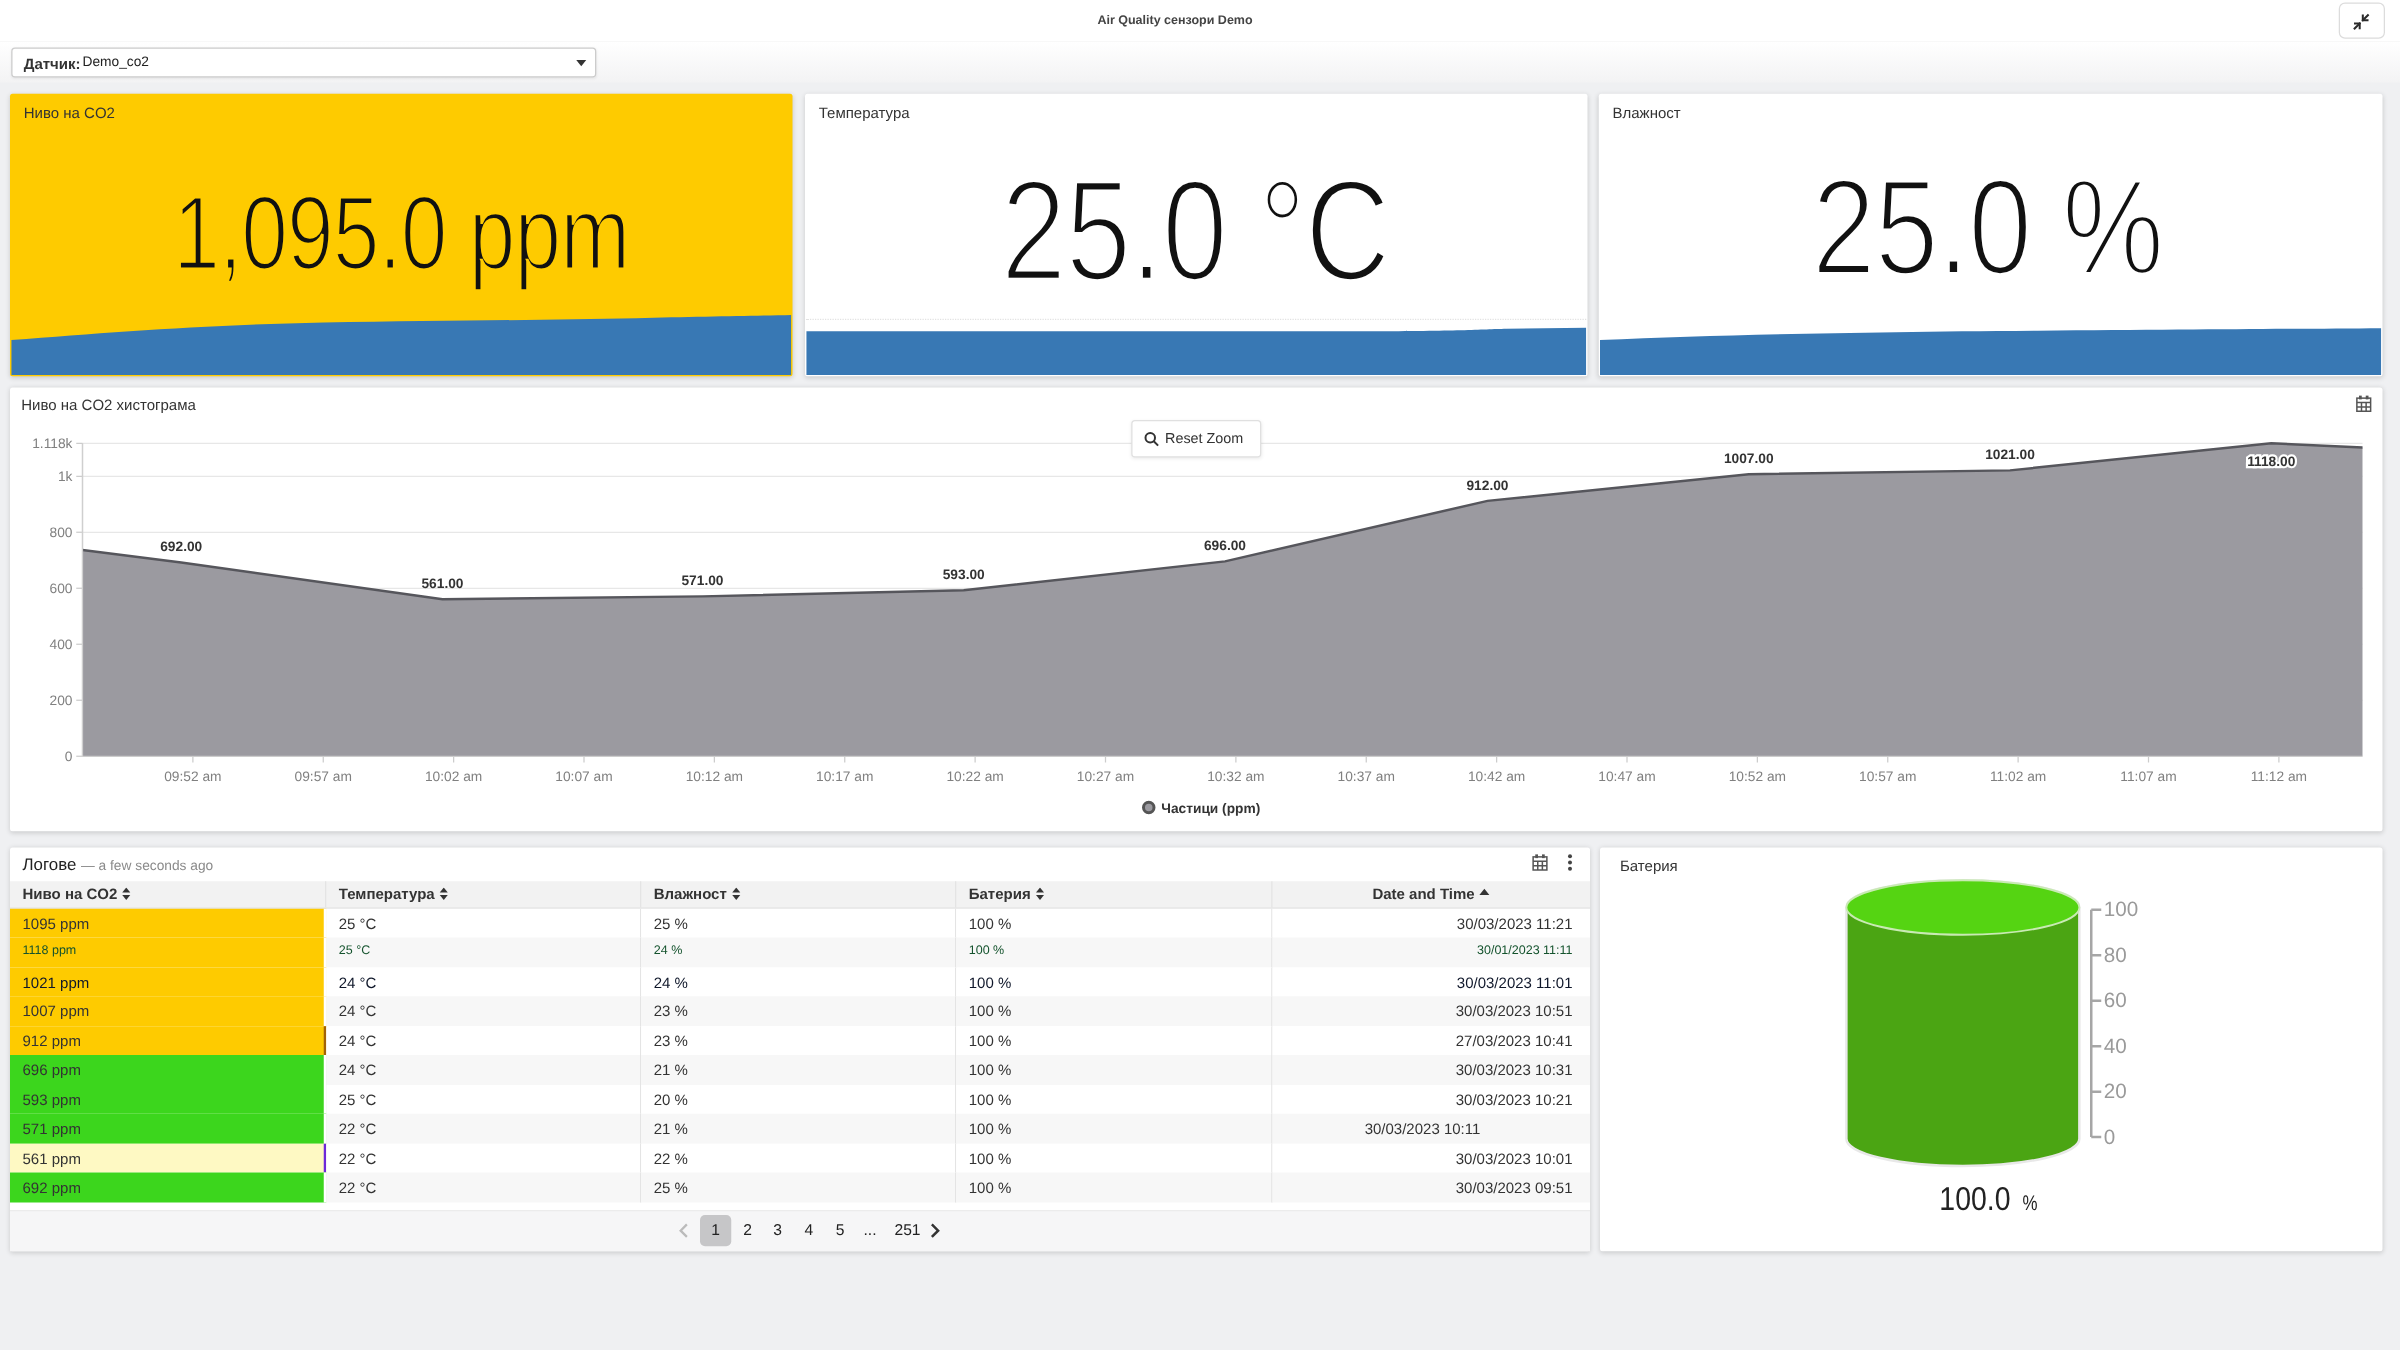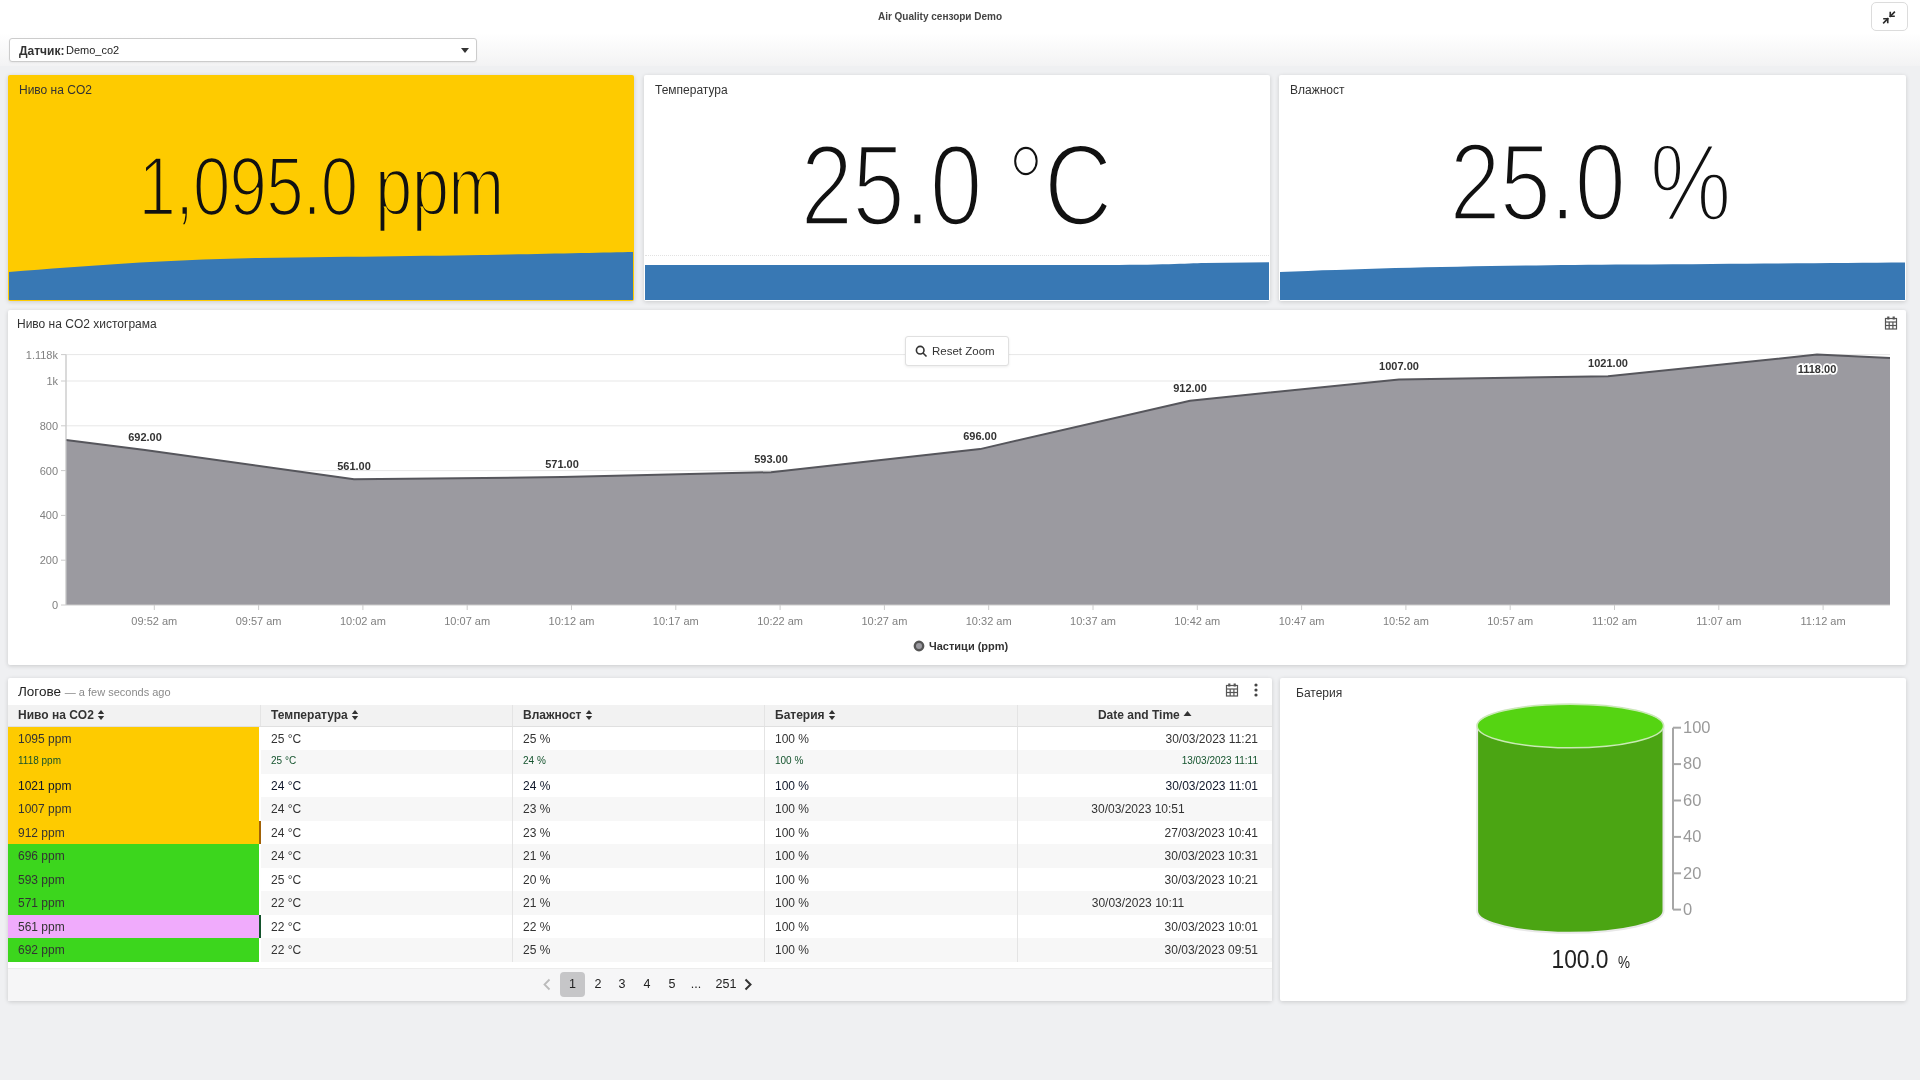--- a/index.html
+++ b/index.html
@@ -215,35 +215,35 @@
       <div style="width:252px;box-sizing:border-box;background:#ffffff;padding:5px 0 0 10px;border-right:1px solid #e4e4e4">25 °C</div>
       <div style="width:252px;box-sizing:border-box;background:#ffffff;padding:5px 0 0 10px;border-right:1px solid #e4e4e4">25 %</div>
       <div style="width:253px;box-sizing:border-box;background:#ffffff;padding:5px 0 0 10px;border-right:1px solid #e4e4e4">100 %</div>
       <div style="width:254px;box-sizing:border-box;background:#ffffff;padding:5px 14px 0 0;text-align:right">30/03/2023 11:21</div>
     </div>
     <div style="display:flex;height:23.5px;font-size:10px;color:#14532d">
       <div style="width:253px;box-sizing:border-box;background:#fecb00;padding:5px 0 0 10px;border-right:2px solid #fff">1118 ppm</div>
       <div style="width:252px;box-sizing:border-box;background:#f7f7f7;padding:5px 0 0 10px;border-right:1px solid #e4e4e4">25 °C</div>
       <div style="width:252px;box-sizing:border-box;background:#f7f7f7;padding:5px 0 0 10px;border-right:1px solid #e4e4e4">24 %</div>
       <div style="width:253px;box-sizing:border-box;background:#f7f7f7;padding:5px 0 0 10px;border-right:1px solid #e4e4e4">100 %</div>
-      <div style="width:254px;box-sizing:border-box;background:#f7f7f7;padding:5px 14px 0 0;text-align:right">13/03/2023 11:11</div>
+      <div style="width:254px;box-sizing:border-box;background:#f7f7f7;padding:5px 14px 0 0;text-align:right">30/01/2023 11:11</div>
     </div>
     <div style="display:flex;height:23.5px;font-size:12px;color:#0f172a">
       <div style="width:253px;box-sizing:border-box;background:#fecb00;padding:5px 0 0 10px;border-right:2px solid #fff">1021 ppm</div>
       <div style="width:252px;box-sizing:border-box;background:#ffffff;padding:5px 0 0 10px;border-right:1px solid #e4e4e4">24 °C</div>
       <div style="width:252px;box-sizing:border-box;background:#ffffff;padding:5px 0 0 10px;border-right:1px solid #e4e4e4">24 %</div>
       <div style="width:253px;box-sizing:border-box;background:#ffffff;padding:5px 0 0 10px;border-right:1px solid #e4e4e4">100 %</div>
       <div style="width:254px;box-sizing:border-box;background:#ffffff;padding:5px 14px 0 0;text-align:right">30/03/2023 11:01</div>
     </div>
     <div style="display:flex;height:23.5px;font-size:12px;color:#333">
       <div style="width:253px;box-sizing:border-box;background:#fecb00;padding:5px 0 0 10px;border-right:2px solid #fff">1007 ppm</div>
       <div style="width:252px;box-sizing:border-box;background:#f7f7f7;padding:5px 0 0 10px;border-right:1px solid #e4e4e4">24 °C</div>
       <div style="width:252px;box-sizing:border-box;background:#f7f7f7;padding:5px 0 0 10px;border-right:1px solid #e4e4e4">23 %</div>
       <div style="width:253px;box-sizing:border-box;background:#f7f7f7;padding:5px 0 0 10px;border-right:1px solid #e4e4e4">100 %</div>
-      <div style="width:254px;box-sizing:border-box;background:#f7f7f7;padding:5px 14px 0 0;text-align:center">30/03/2023 10:51</div>
+      <div style="width:254px;box-sizing:border-box;background:#f7f7f7;padding:5px 14px 0 0;text-align:right">30/03/2023 10:51</div>
     </div>
     <div style="display:flex;height:23.5px;font-size:12px;color:#333">
       <div style="width:253px;box-sizing:border-box;background:#fecb00;padding:5px 0 0 10px;border-right:2px solid #a16207">912 ppm</div>
       <div style="width:252px;box-sizing:border-box;background:#ffffff;padding:5px 0 0 10px;border-right:1px solid #e4e4e4">24 °C</div>
       <div style="width:252px;box-sizing:border-box;background:#ffffff;padding:5px 0 0 10px;border-right:1px solid #e4e4e4">23 %</div>
       <div style="width:253px;box-sizing:border-box;background:#ffffff;padding:5px 0 0 10px;border-right:1px solid #e4e4e4">100 %</div>
       <div style="width:254px;box-sizing:border-box;background:#ffffff;padding:5px 14px 0 0;text-align:right">27/03/2023 10:41</div>
     </div>
     <div style="display:flex;height:23.5px;font-size:12px;color:#333">
       <div style="width:253px;box-sizing:border-box;background:#3cd61d;padding:5px 0 0 10px;border-right:2px solid #fff">696 ppm</div>
@@ -260,21 +260,21 @@
       <div style="width:254px;box-sizing:border-box;background:#ffffff;padding:5px 14px 0 0;text-align:right">30/03/2023 10:21</div>
     </div>
     <div style="display:flex;height:23.5px;font-size:12px;color:#333">
       <div style="width:253px;box-sizing:border-box;background:#3cd61d;padding:5px 0 0 10px;border-right:2px solid #fff">571 ppm</div>
       <div style="width:252px;box-sizing:border-box;background:#f7f7f7;padding:5px 0 0 10px;border-right:1px solid #e4e4e4">22 °C</div>
       <div style="width:252px;box-sizing:border-box;background:#f7f7f7;padding:5px 0 0 10px;border-right:1px solid #e4e4e4">21 %</div>
       <div style="width:253px;box-sizing:border-box;background:#f7f7f7;padding:5px 0 0 10px;border-right:1px solid #e4e4e4">100 %</div>
       <div style="width:254px;box-sizing:border-box;background:#f7f7f7;padding:5px 14px 0 0;text-align:center">30/03/2023 10:11</div>
     </div>
     <div style="display:flex;height:23.5px;font-size:12px;color:#333">
-      <div style="width:253px;box-sizing:border-box;background:#f0abfc;padding:5px 0 0 10px;border-right:2px solid #14532d">561 ppm</div>
+      <div style="width:253px;box-sizing:border-box;background:#fef9c3;padding:5px 0 0 10px;border-right:2px solid #6d28d9">561 ppm</div>
       <div style="width:252px;box-sizing:border-box;background:#ffffff;padding:5px 0 0 10px;border-right:1px solid #e4e4e4">22 °C</div>
       <div style="width:252px;box-sizing:border-box;background:#ffffff;padding:5px 0 0 10px;border-right:1px solid #e4e4e4">22 %</div>
       <div style="width:253px;box-sizing:border-box;background:#ffffff;padding:5px 0 0 10px;border-right:1px solid #e4e4e4">100 %</div>
       <div style="width:254px;box-sizing:border-box;background:#ffffff;padding:5px 14px 0 0;text-align:right">30/03/2023 10:01</div>
     </div>
     <div style="display:flex;height:23.5px;font-size:12px;color:#333">
       <div style="width:253px;box-sizing:border-box;background:#3cd61d;padding:5px 0 0 10px;border-right:2px solid #fff">692 ppm</div>
       <div style="width:252px;box-sizing:border-box;background:#f7f7f7;padding:5px 0 0 10px;border-right:1px solid #e4e4e4">22 °C</div>
       <div style="width:252px;box-sizing:border-box;background:#f7f7f7;padding:5px 0 0 10px;border-right:1px solid #e4e4e4">25 %</div>
       <div style="width:253px;box-sizing:border-box;background:#f7f7f7;padding:5px 0 0 10px;border-right:1px solid #e4e4e4">100 %</div>

